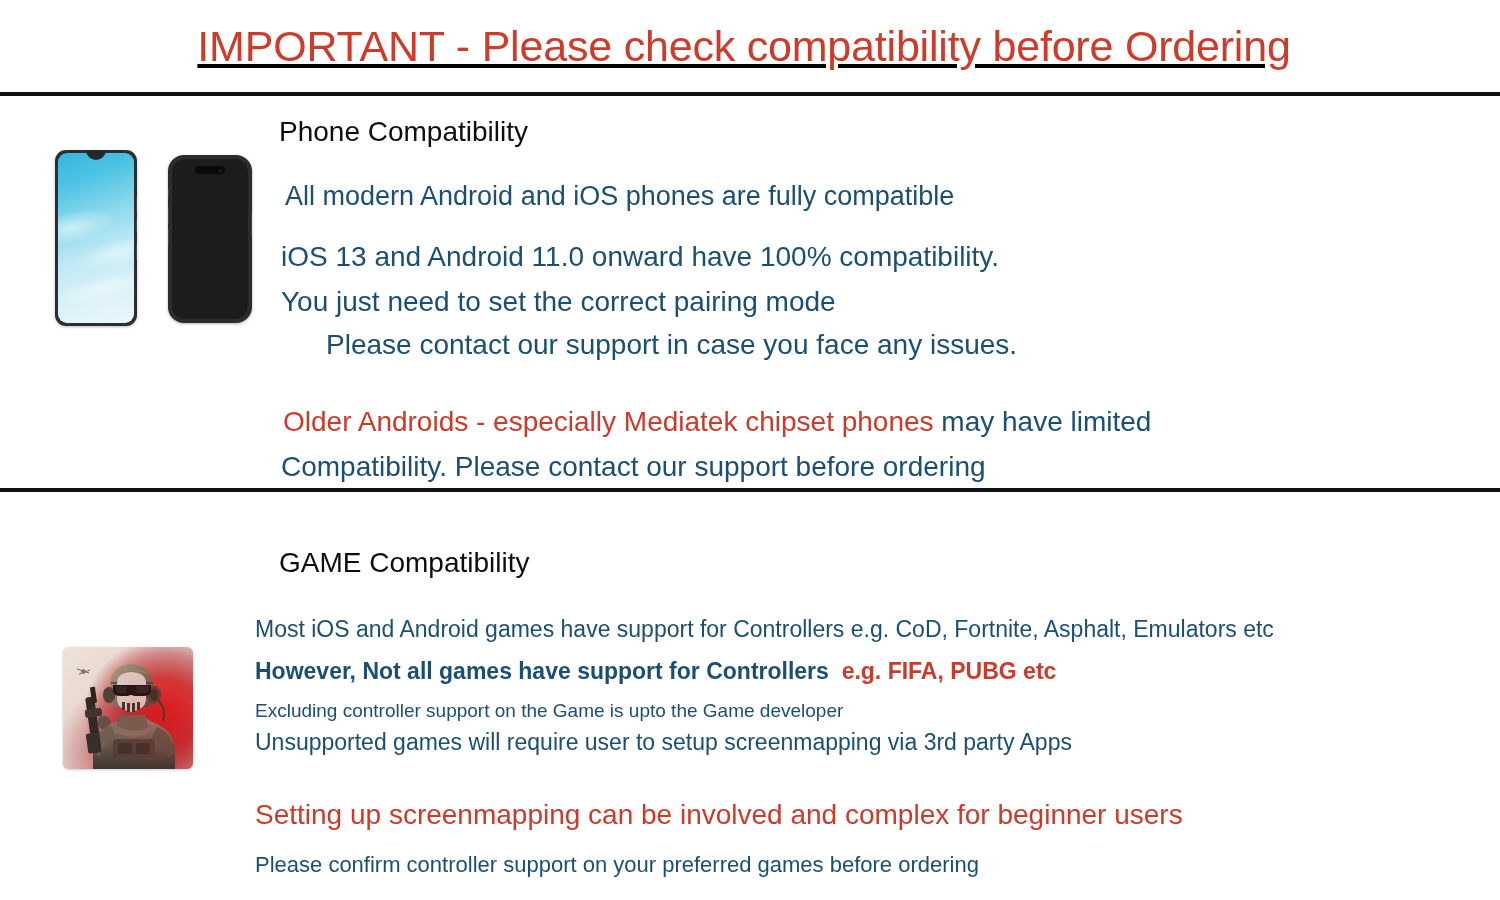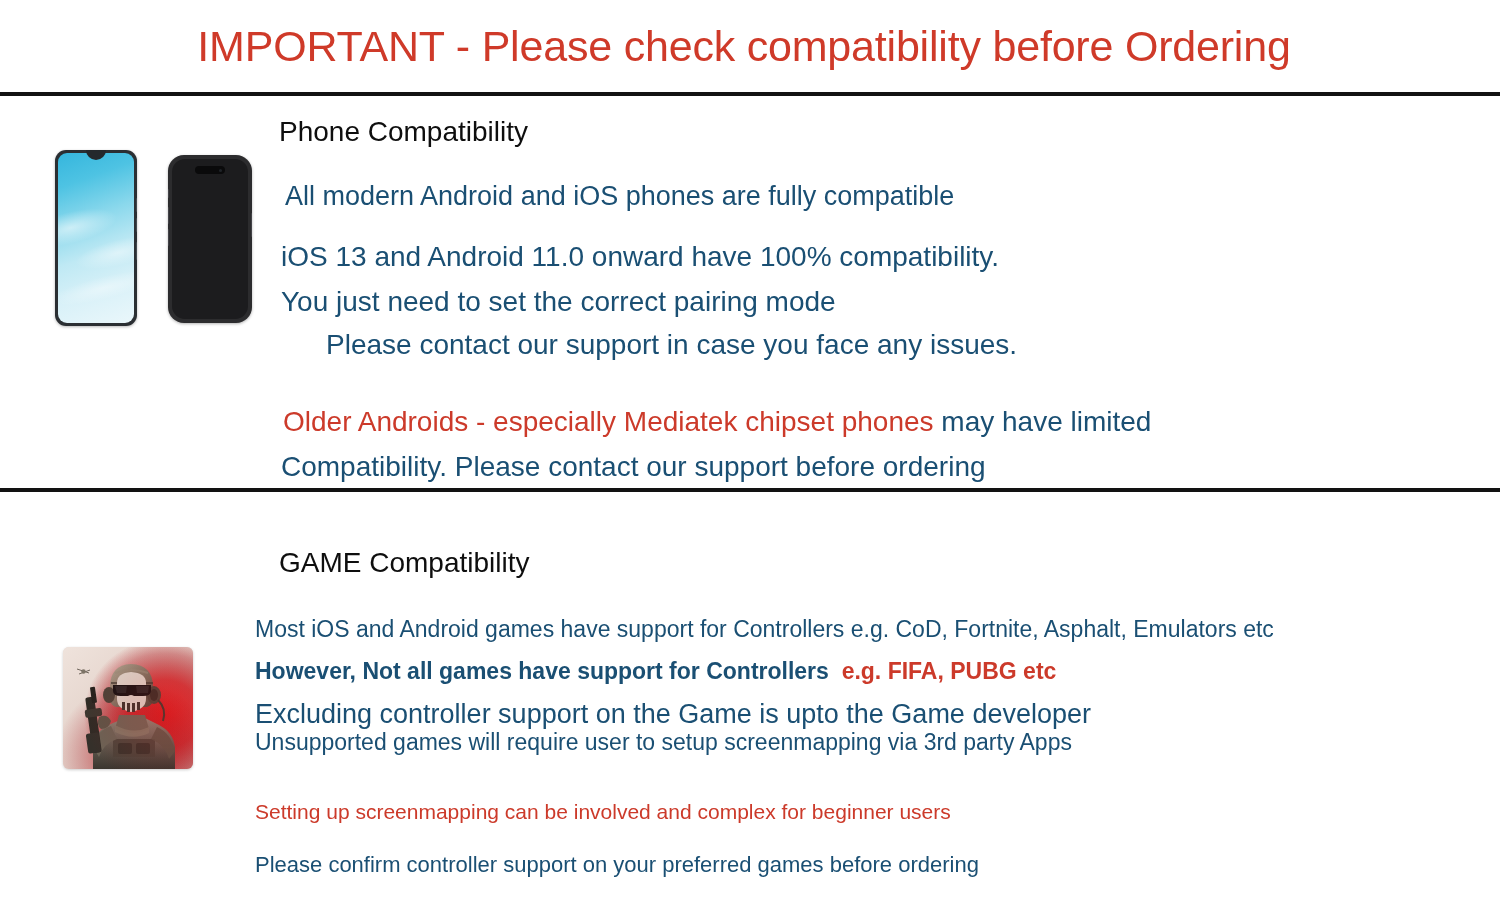--- a/index.html
+++ b/index.html
@@ -25,20 +25,21 @@
 
   
   .banner {
     position: absolute;
     left: 0; top: 0;
     width: 1488px;
     height: 92px;
     display: flex;
     align-items: center;
     justify-content: center;
+    text-decoration: underline;
   }
   .banner-text {
     color: #cf3a29;
     font-size: 43px;
     font-weight: 400;
     letter-spacing: -0.2px;
     white-space: nowrap;
     line-height: 1;
   }
 
@@ -80,23 +81,23 @@
   .p-l1 { left: 285px; top: 183px; font-size: 27px; }
   .p-l2 { left: 281px; top: 243px; font-size: 28px; }
   .p-l3 { left: 281px; top: 288px; font-size: 28px; }
   .p-l4 { left: 281px; top: 331px; font-size: 28px; margin-left: 45px; }
   .p-l5 { left: 283px; top: 408px; font-size: 28px; }
   .p-l6 { left: 281px; top: 453px; font-size: 28px; }
 
   
   .g-l1 { left: 255px; top: 618px; font-size: 23px; }
   .g-l2 { left: 255px; top: 660px; font-size: 23px; }
-  .g-l3 { left: 255px; top: 701px; font-size: 27px; }
+  .g-l3 { left: 255px; top: 701px; font-size: 19px; }
   .g-l4 { left: 255px; top: 731px; font-size: 23px; }
-  .g-l5 { left: 255px; top: 801px; font-size: 21px; }
+  .g-l5 { left: 255px; top: 801px; font-size: 28px; }
   .g-l6 { left: 255px; top: 848px; font-size: 22px; margin-top: 6px; }
 
   
   .phone-group {
     position: absolute;
     left: 50px;
     top: 145px;
     width: 210px;
     height: 185px;
   }

